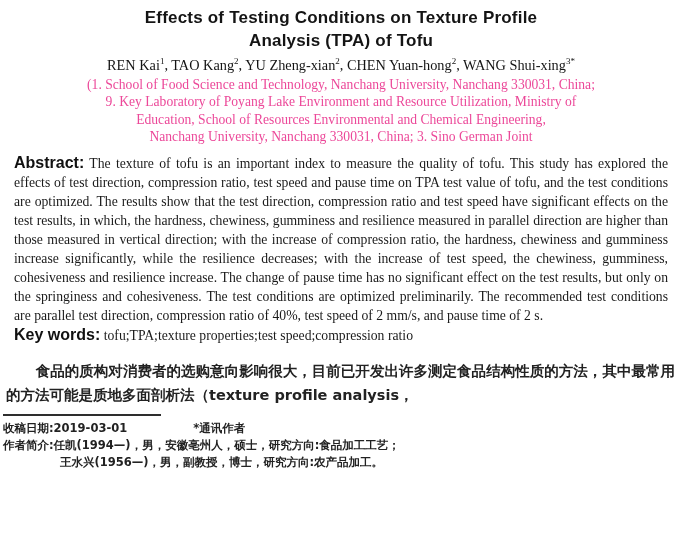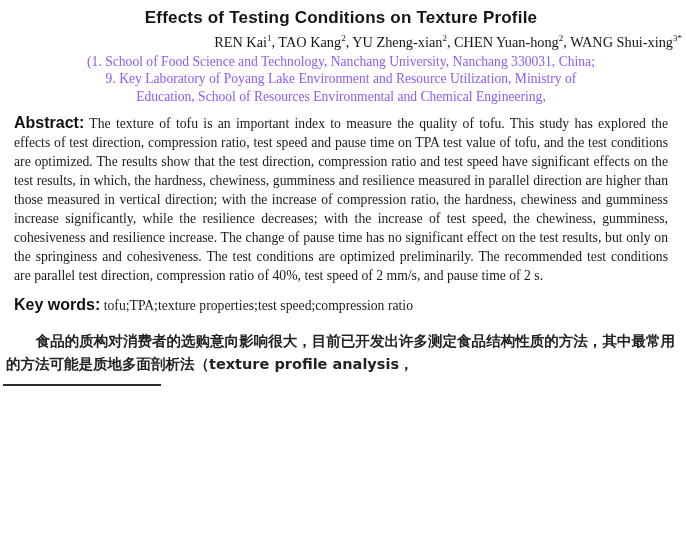--- a/index.html
+++ b/index.html
@@ -8,37 +8,37 @@
     width:682px; height:545px; background:#ffffff; color:#1c1c1c;
     overflow:hidden; position:relative;
     font-family:"Liberation Serif", serif;
   }
   .title {
     font-family:"Liberation Sans", sans-serif;
     font-weight:600; font-size:17px; line-height:23px;
     text-align:center; padding-top:6px; letter-spacing:0.2px; color:#141414;
   }
   .authors {
-    text-align:right; font-size:14.3px; margin-top:5px; color:#141414;
+    text-align:center; font-size:14.3px; margin-top:5px; color:#141414;
     font-family:"Liberation Serif", serif;
   }
   .authors sup, .abstract sup, .col sup { font-size:9px; vertical-align:super; line-height:0; }
   .affiliations {
     text-align:center; font-size:13.6px; line-height:17.3px; margin-top:2px;
-    color:#8b5cf6;
+    color:#ec4899;
   }
   .abstract {
     margin:8px 14px 0 14px; font-size:13.7px; line-height:19px;
     text-align:justify; color:#1a1a1a;
   }
   .label {
     font-family:"Liberation Sans", sans-serif; font-weight:bold;
     font-size:16px; color:#111;
   }
-  .keywords { margin:10px 14px 0 14px; font-size:13.7px; line-height:19px; color:#1a1a1a; }
+  .keywords { margin:0 14px 0 14px; font-size:13.7px; line-height:19px; color:#1a1a1a; }
   .columns { display:flex; gap:15px; margin:15px 7px 0 6px; }
   .col {
     flex:1; font-size:14.5px; line-height:23.5px; text-align:justify;
     font-weight:600; color:#222;
     font-family:"DejaVu Sans", sans-serif;
   }
   .col .latin { font-family:"Liberation Serif", serif; font-weight:normal; }
   .indent { text-indent:2.05em; }
   .rule { width:158px; border-top:2px solid #2e2e2e; margin:7px 0 4px 3px; }
   .footer {
@@ -48,36 +48,45 @@
   .footer .star { margin-left:66px; }
   .footer .bio-indent { padding-left:57px; }
 </style>
 </head>
 <body>
 
 <div class="page">
 
   <div class="title">
     <div>Effects of Testing Conditions on Texture Profile</div>
+    <div>Analysis (TPA) of Tofu</div>
   </div>
 
   <div class="authors"><span>REN Kai</span><sup>1</sup><span>, </span><span>TAO Kang</span><sup>2</sup><span>, </span><span>YU Zheng-xian</span><sup>2</sup><span>, </span><span>CHEN Yuan-hong</span><sup>2</sup><span>, </span><span>WANG Shui-xing</span><sup>3*</sup></div>
 
   <div class="affiliations">
     <div>(1. School of Food Science and Technology, Nanchang University, Nanchang 330031, China;</div>
     <div>9. Key Laboratory of Poyang Lake Environment and Resource Utilization, Ministry of</div>
     <div>Education, School of Resources Environmental and Chemical Engineering,</div>
+    <div>Nanchang University, Nanchang 330031, China; 3. Sino German Joint</div>
   </div>
 
   <p class="abstract"><span class="label">Abstract:</span> <span>The texture of tofu is an important index to measure the quality of tofu. This study has explored the effects of test direction, compression ratio, test speed and pause time on TPA test value of tofu, and the test conditions are optimized. The results show that the test direction, compression ratio and test speed have significant effects on the test results, in which, the hardness, chewiness, gumminess and resilience measured in parallel direction are higher than those measured in vertical direction; with the increase of compression ratio, the hardness, chewiness and gumminess increase significantly, while the resilience decreases; with the increase of test speed, the chewiness, gumminess, cohesiveness and resilience increase. The change of pause time has no significant effect on the test results, but only on the springiness and cohesiveness. The test conditions are optimized preliminarily. The recommended test conditions are parallel test direction, compression ratio of 40%, test speed of 2 mm/s, and pause time of 2 s.</span></p>
 
   <p class="keywords"><span class="label">Key words:</span> <span>tofu;TPA;texture properties;test speed;compression ratio</span></p>
 
   <div class="columns">
     <div class="col">
       <p class="indent">食品的质构对消费者的选购意向影响很大，目前已开发出许多测定食品结构性质的方法，其中最常用的方法可能是质地多面剖析法（texture profile analysis，</p>
     </div>
   </div>
 
   <div class="rule"></div>
 
+  <div class="footer">
+    <div><span>收稿日期:</span><span>2019-03-01</span><span class="star">*通讯作者</span>
+    </div>
+    <div><span>作者简介:</span><span>任凯(1994—)，男，安徽亳州人，硕士，研究方向:食品加工工艺；</span>
+    </div>
+    <div class="bio-indent"><span>王水兴(1956—)，男，副教授，博士，研究方向:农产品加工。</span></div>
+  </div>
 
 </div>
 
 </body></html>

